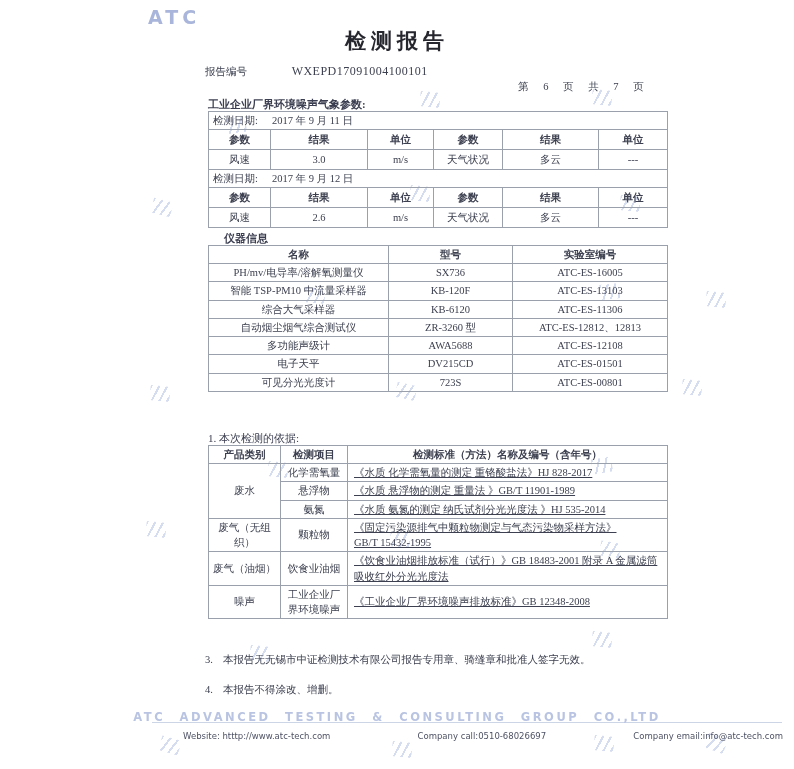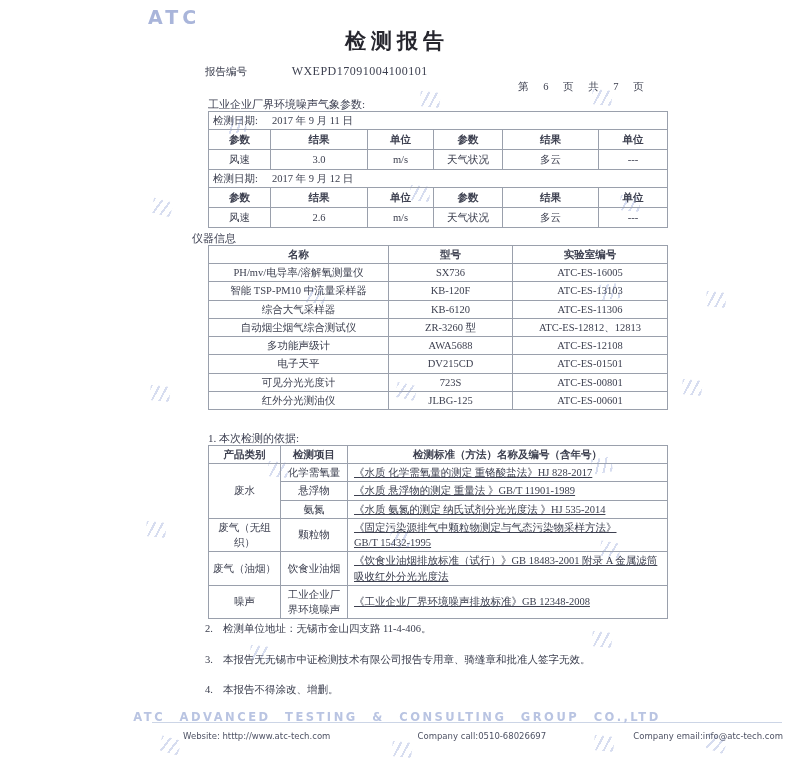--- a/index.html
+++ b/index.html
@@ -12,21 +12,21 @@
   .logo-abbr { font-family:"DejaVu Sans",sans-serif; font-weight:bold; font-size:19px; color:#a9b5da; letter-spacing:4px; }
   .logo-text { font-size:21px; color:#a6b2d8; letter-spacing:2px; font-weight:bold; }
   .title { position:absolute; top:27px; left:0; width:100%; text-align:center;
            font-size:21px; font-weight:bold; color:#26262e; letter-spacing:5px; }
   .report-row { position:absolute; top:64px; left:205px; width:460px; font-size:10.5px; }
   .report-label { margin-right:42px; }
   .report-no { font-family:"Liberation Serif",serif; font-size:12px; letter-spacing:0.5px; }
   .page-info { position:absolute; top:80px; left:518px; font-size:10.5px; word-spacing:12px; }
 
   
-  .sec-heading { position:absolute; font-size:11px; font-weight:normal; color:#3b3e50; }
+  .sec-heading { position:absolute; font-size:11px; font-weight:bold; color:#3b3e50; }
   .sec-heading.normal { font-weight:normal; }
 
   
   table { border-collapse:collapse; table-layout:fixed; width:459px; }
   td, th { border:1px solid #9aa0ac; font-size:10.5px; font-weight:normal;
            text-align:center; padding:1px 4px; color:#3d4050; overflow:hidden;
            line-height:1.45; }
   .hdr { font-weight:bold;margin-top:45px; }
   .date-cell { text-align:left; height:14px; }
   .date-label { margin-right:14px; }
@@ -143,21 +143,21 @@
       <td>风速</td>
       <td>2.6</td>
       <td>m/s</td>
       <td>天气状况</td>
       <td>多云</td>
       <td>---</td>
     </tr>
   </tbody>
     </table>
 
-  <div class="sec-heading" style="top:231px;left:192px;">仪器信息</div>
+  <div class="sec-heading" style="top:231px;left:224px;">仪器信息</div>
 
   <table class="tbl" style="top:245px;">
     <colgroup>
         <col style="width:180px">
         <col style="width:124px">
         <col style="width:155px">
       </colgroup>
     <tbody>
         <tr class="i-row">
       <td class="hdr">名称</td>
@@ -192,25 +192,20 @@
     <tr class="i-row">
       <td>电子天平</td>
       <td>DV215CD</td>
       <td>ATC-ES-01501</td>
     </tr>
     <tr class="i-row">
       <td>可见分光光度计</td>
       <td>723S</td>
       <td>ATC-ES-00801</td>
     </tr>
-    <tr class="i-row">
-      <td>红外分光测油仪</td>
-      <td>JLBG-125</td>
-      <td>ATC-ES-00601</td>
-    </tr>
   </tbody>
     </table>
 
   <div class="sec-heading normal" style="top:431px;left:208px;">
     <span>1.</span>
     <span>本次检测的依据:</span>
   </div>
 
   <table class="tbl" style="top:445px;">
     <colgroup>
@@ -249,23 +244,20 @@
       <td class="std-cell">《饮食业油烟排放标准（试行）》GB 18483-2001 附录 A 金属滤筒吸收红外分光光度法</td>
     </tr>
     <tr>
       <td>噪声</td>
       <td>工业企业厂界环境噪声</td>
       <td class="std-cell">《工业企业厂界环境噪声排放标准》GB 12348-2008</td>
     </tr>
   </tbody>
     </table>
 
-  <div class="note" style="top:622px;">
-    <span class="note-num">2.</span><span>检测单位地址：无锡市金山四支路 11-4-406。</span>
-  </div>
   <div class="note" style="top:653px;">
     <span class="note-num">3.</span><span>本报告无无锡市中证检测技术有限公司报告专用章、骑缝章和批准人签字无效。</span>
   </div>
   <div class="note" style="top:683px;">
     <span class="note-num">4.</span><span>本报告不得涂改、增删。</span>
   </div>
 
   <div class="footer-rule"></div>
   <div class="footer-company">ATC  ADVANCED  TESTING  &amp;  CONSULTING  GROUP  CO.,LTD</div>
   <div class="footer-contacts">

